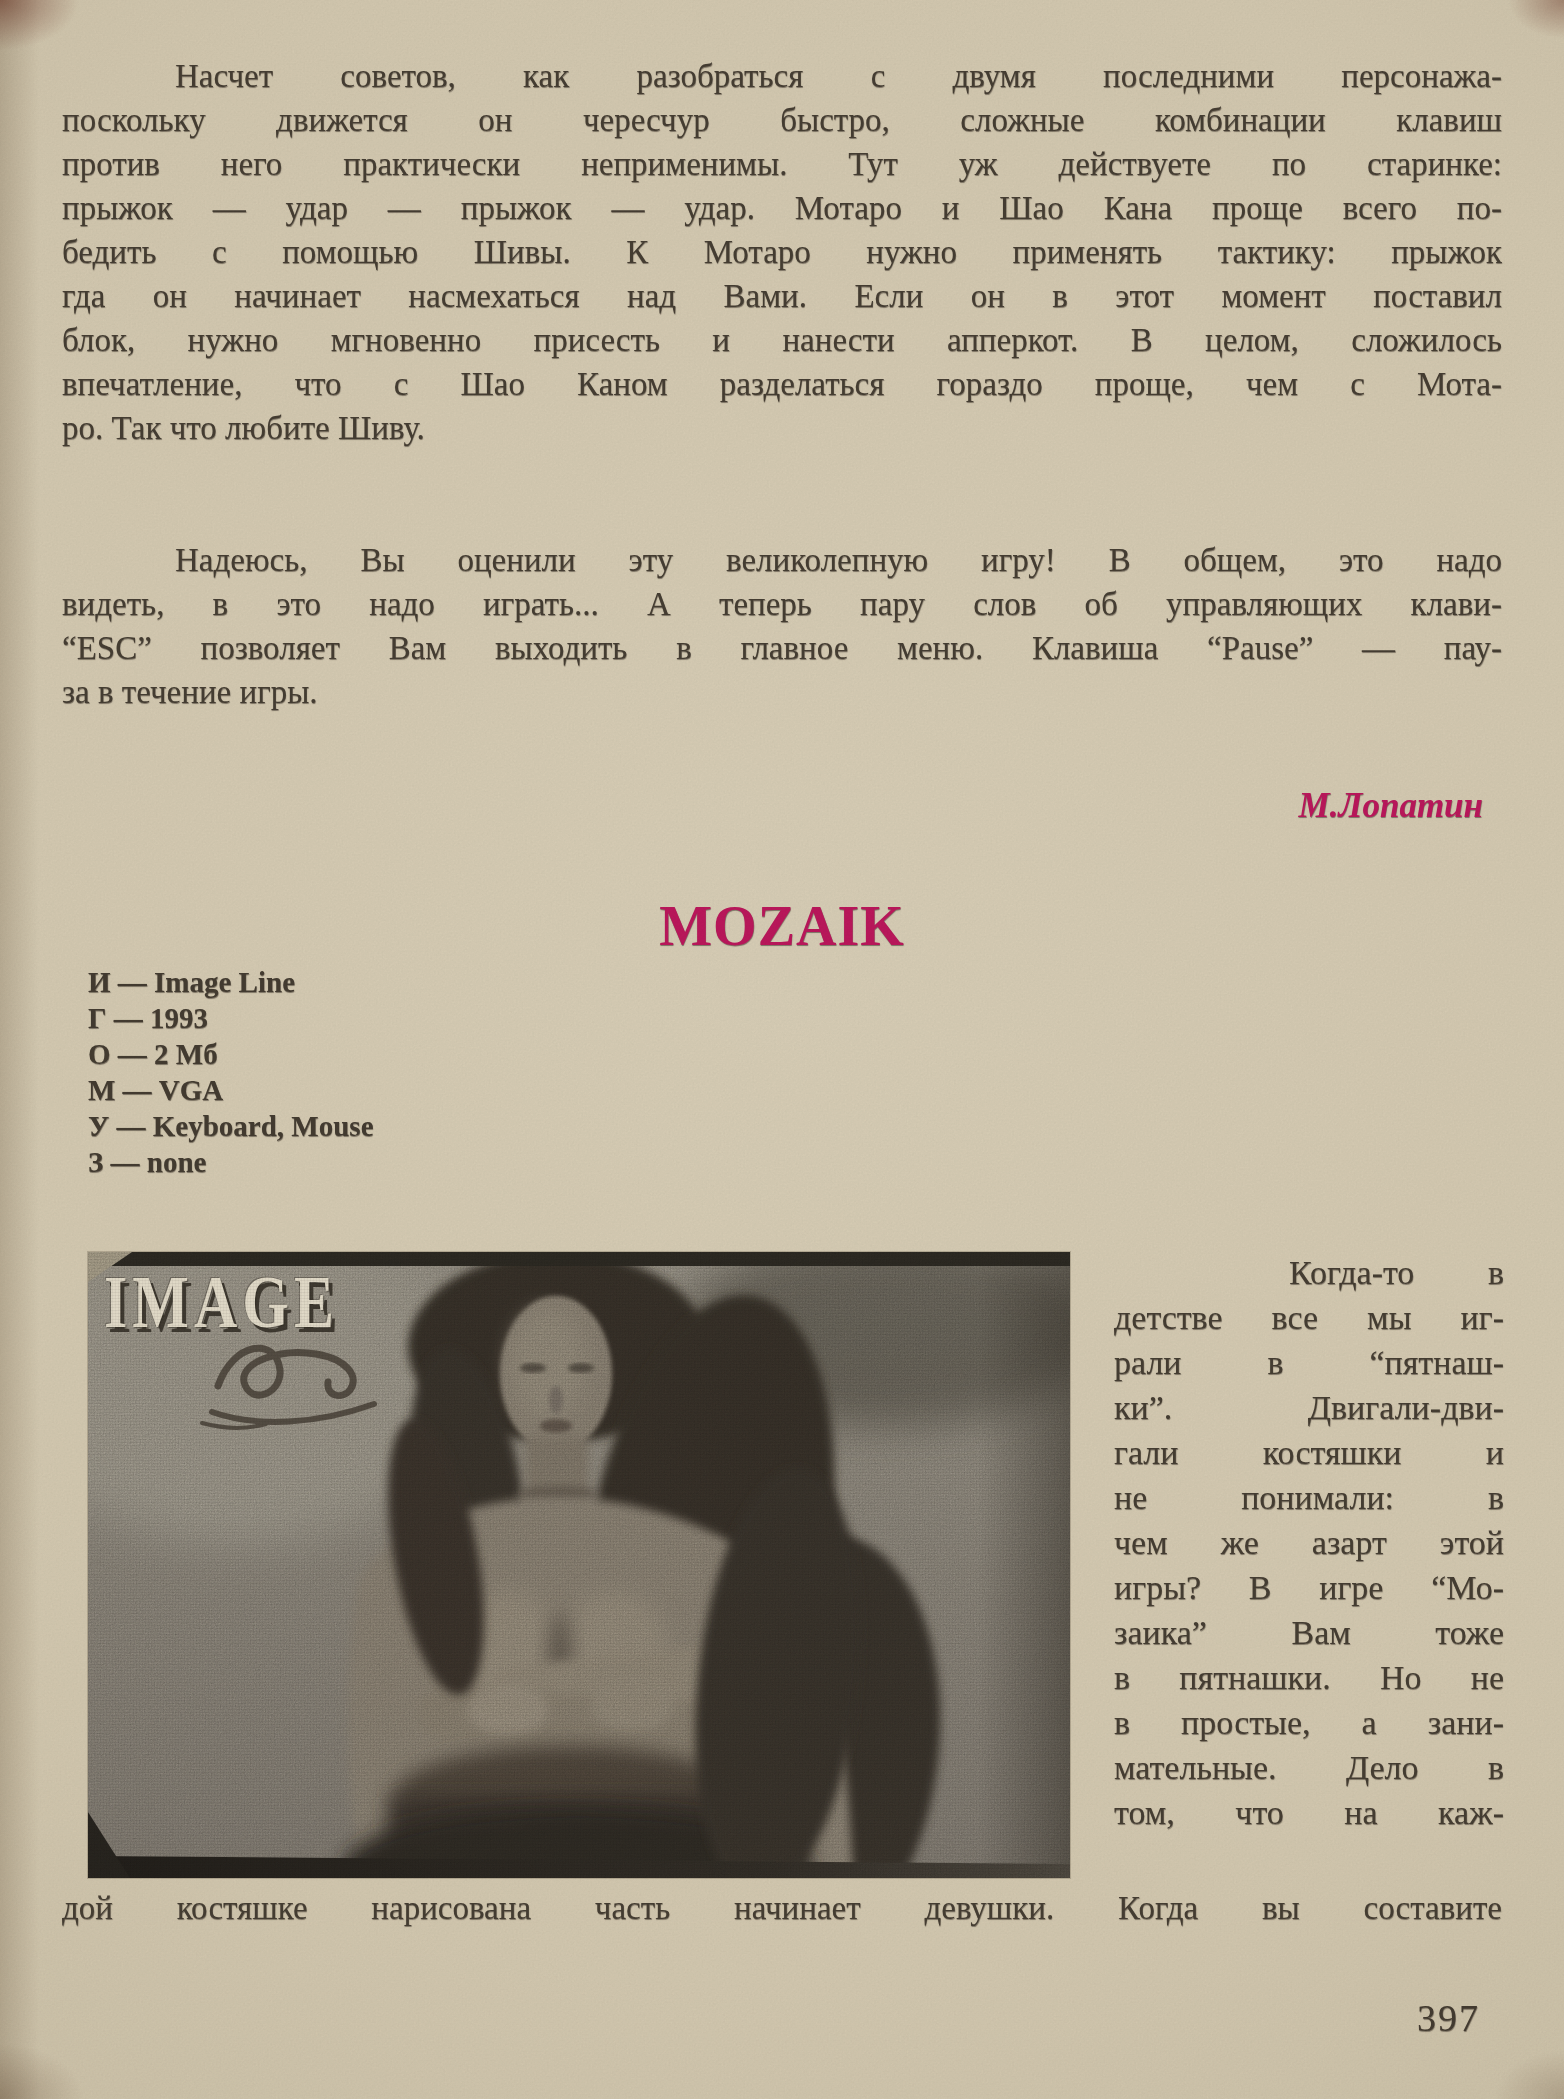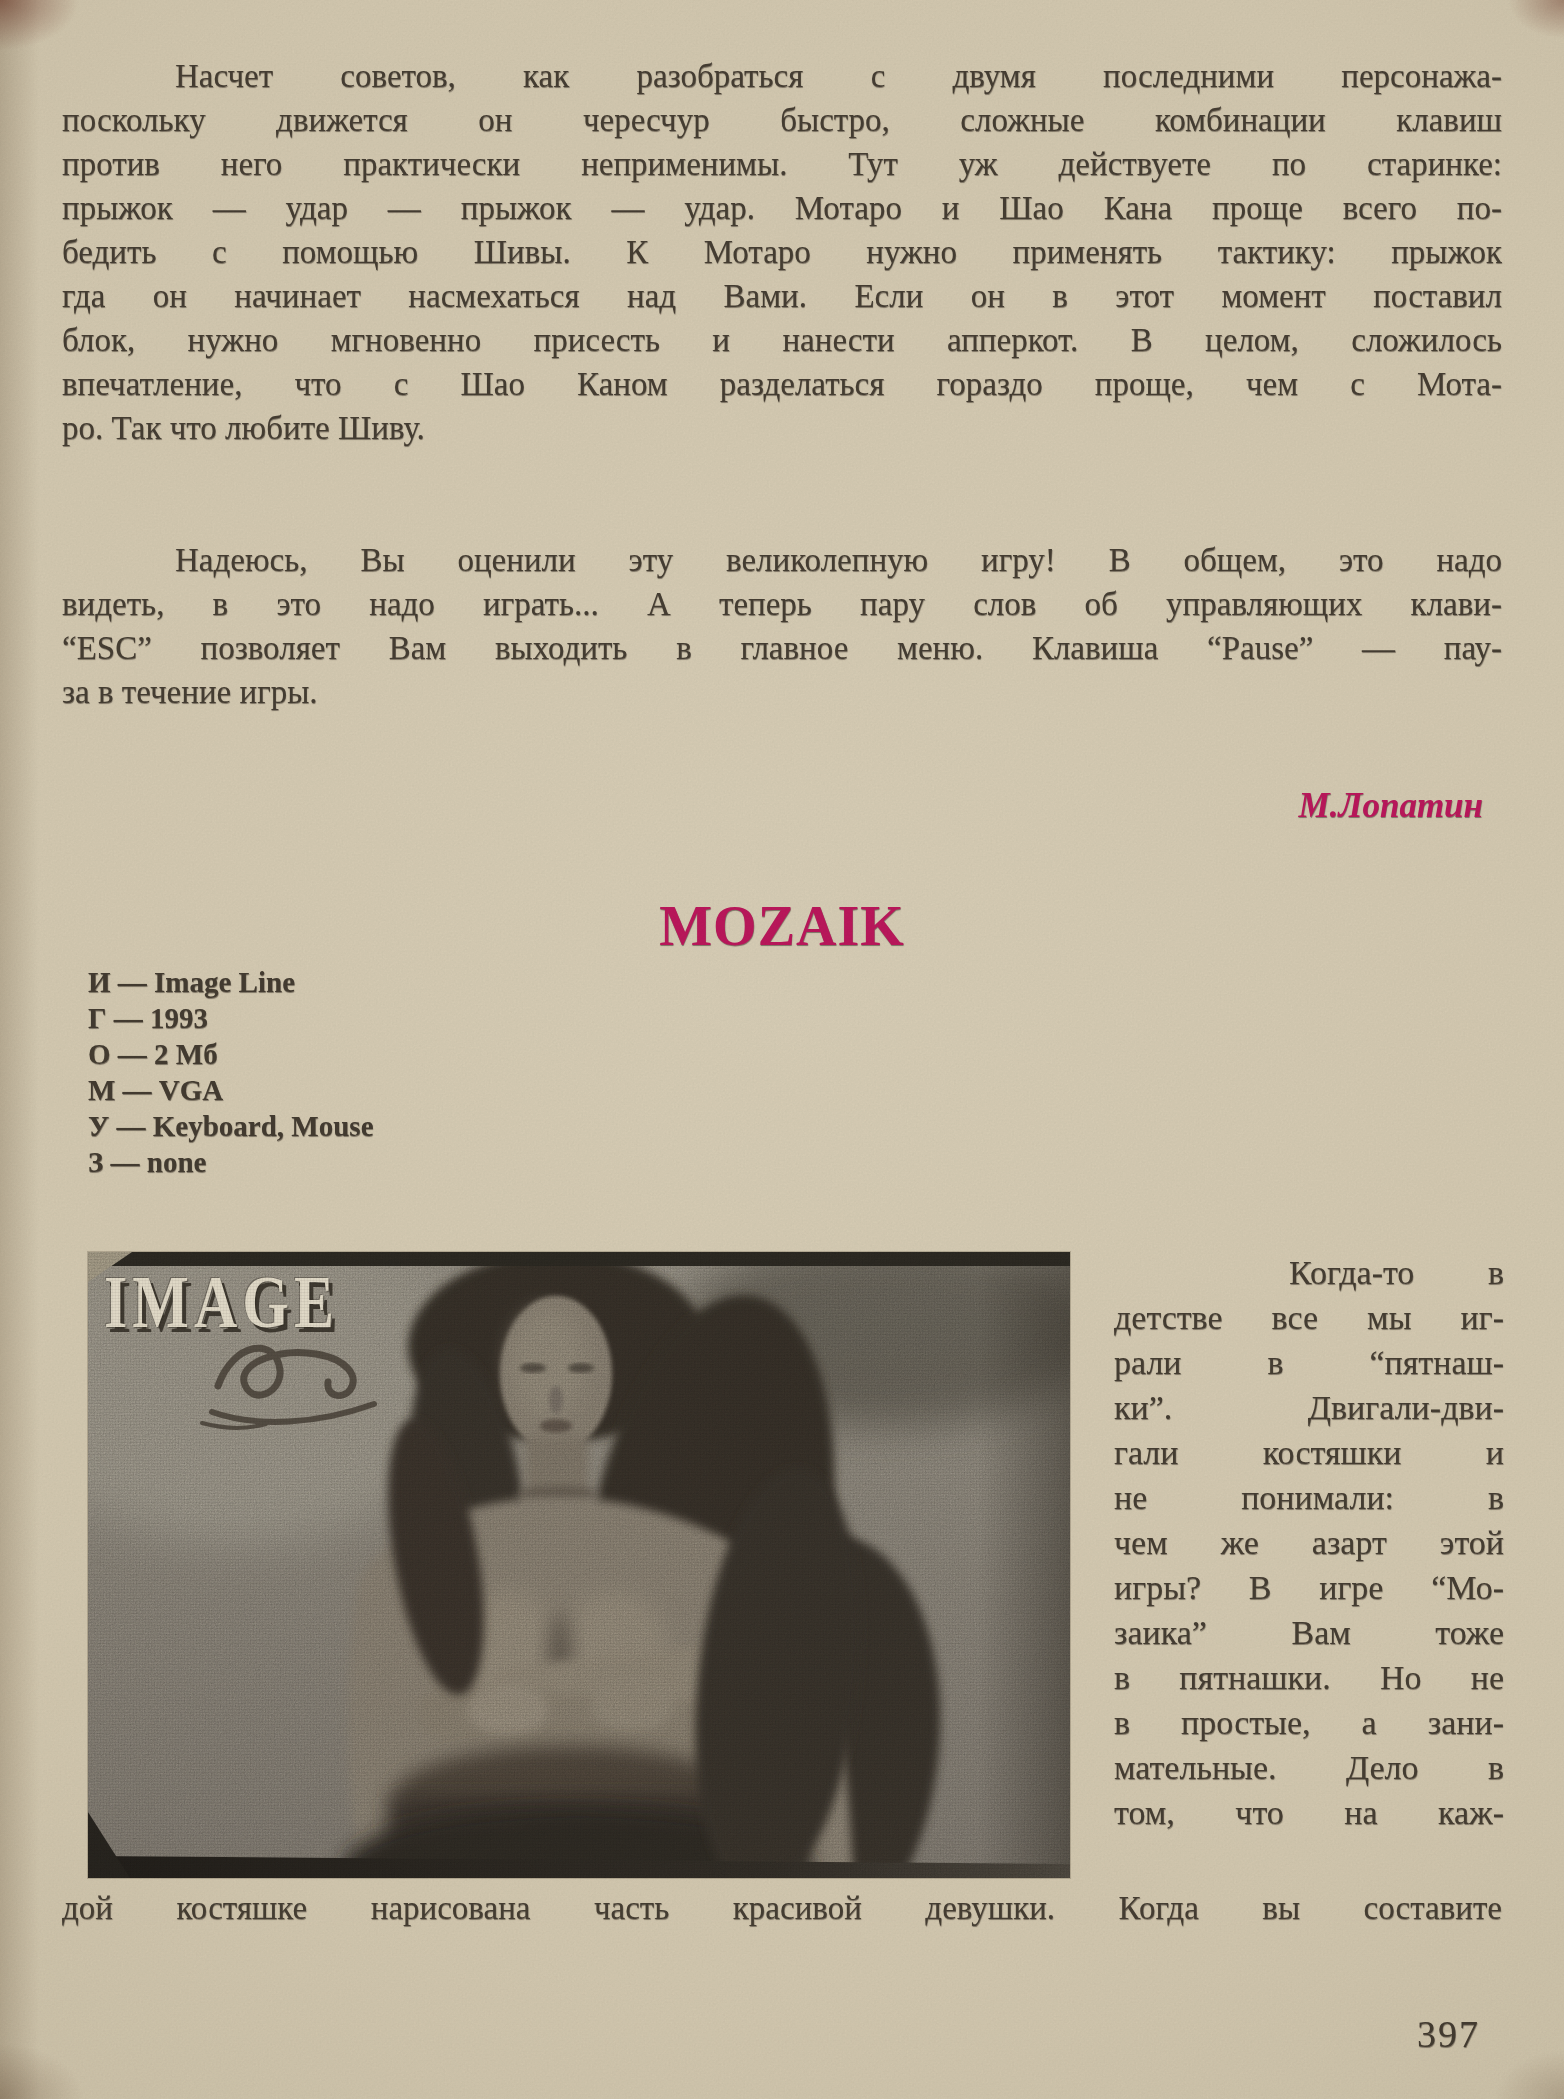--- a/index.html
+++ b/index.html
@@ -53,21 +53,21 @@
                            1px 1px 1px rgba(32,27,20,0.6); }
   .logo-flourish{ position:absolute; left:100px; top:72px; width:230px; height:120px; opacity:0.85; }
 
   .column{ position:absolute; left:1114px; top:1250px; width:390px;
            font-size:34px; line-height:45px; --indent:175px; }
 
   .contline{ position:absolute; left:62px; top:1886px; width:1440px;
              font-size:33px; line-height:44px; }
 
   .pagenum{ position:absolute; right:84px; top:1996px; font-size:38px;
-            letter-spacing:2px; color:#453d32;margin-top:16px; }
+            letter-spacing:2px; color:#453d32; }
 
   .grain{ position:absolute; inset:0; width:100%; height:100%;
           opacity:0.05; pointer-events:none; }
 </style>
 </head>
 <body>
 
 <div class="para para1 indent-first inktext">
     <div class="line">Насчет советов, как разобраться с двумя последними персонажа-</div>
     <div class="line">поскольку движется он чересчур быстро, сложные комбинации клавиш</div>
@@ -206,21 +206,21 @@
     <div class="line">чем же азарт этой</div>
     <div class="line">игры? В игре “Мо-</div>
     <div class="line">заика” Вам тоже</div>
     <div class="line">в пятнашки. Но не</div>
     <div class="line">в простые, а зани-</div>
     <div class="line">мательные. Дело в</div>
     <div class="line last">том, что на каж-</div>
   </div>
 
 <div class="contline inktext">
-  <div class="line justify-last">дой костяшке нарисована часть красивой девушки. Когда вы составите</div>
+  <div class="line justify-last">дой костяшке нарисована часть начинает девушки. Когда вы составите</div>
 </div>
 
 <div class="pagenum inktext">397</div>
 
 <svg class="grain" xmlns="http://www.w3.org/2000/svg">
   <filter id="pgrain">
     <feTurbulence type="fractalNoise" baseFrequency="0.55" numOctaves="2" result="n"></feTurbulence>
     <feColorMatrix in="n" type="matrix" values="0 0 0 0 0  0 0 0 0 0  0 0 0 0 0  0.5 0.5 0.5 0 0"></feColorMatrix>
   </filter>
   <rect width="100%" height="100%" filter="url(#pgrain)"></rect>

